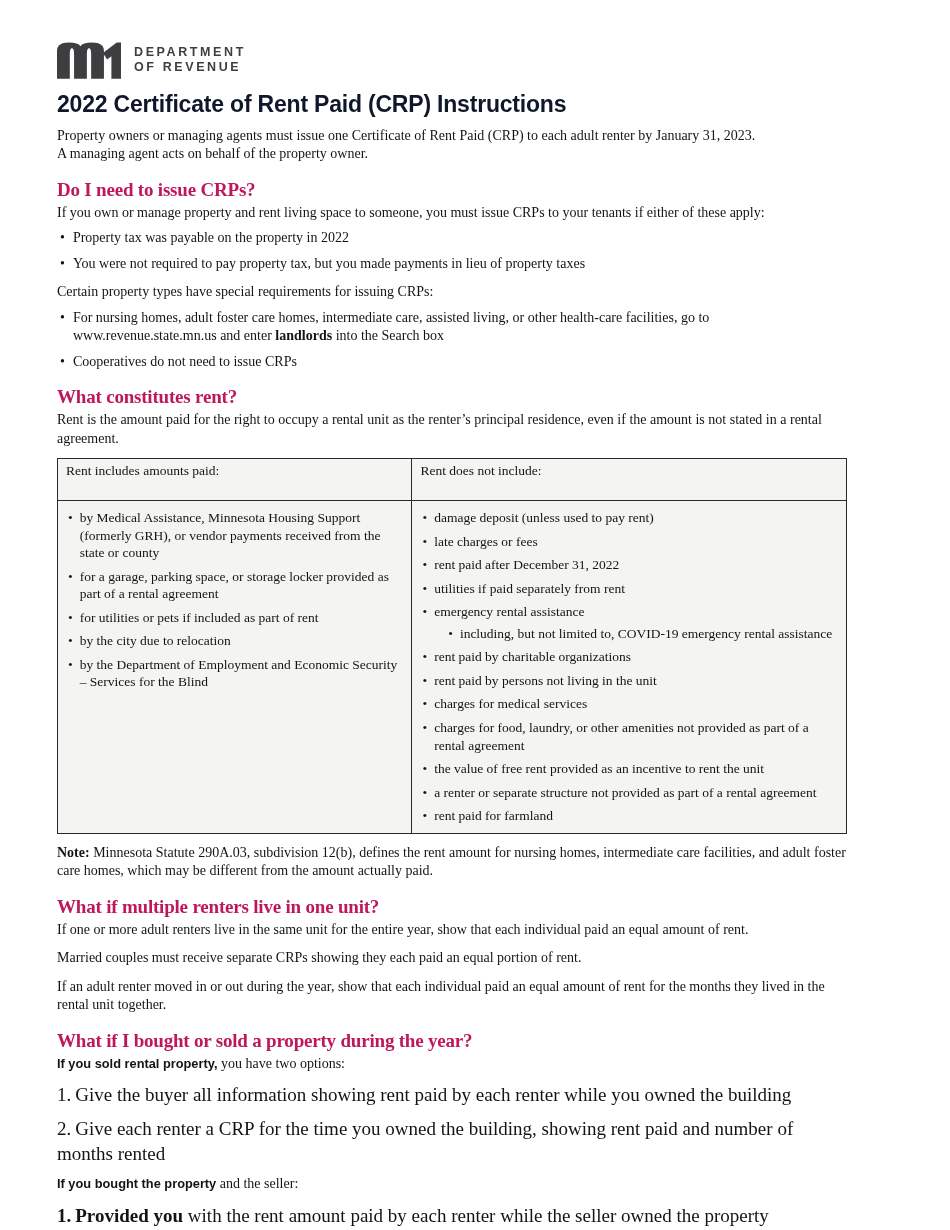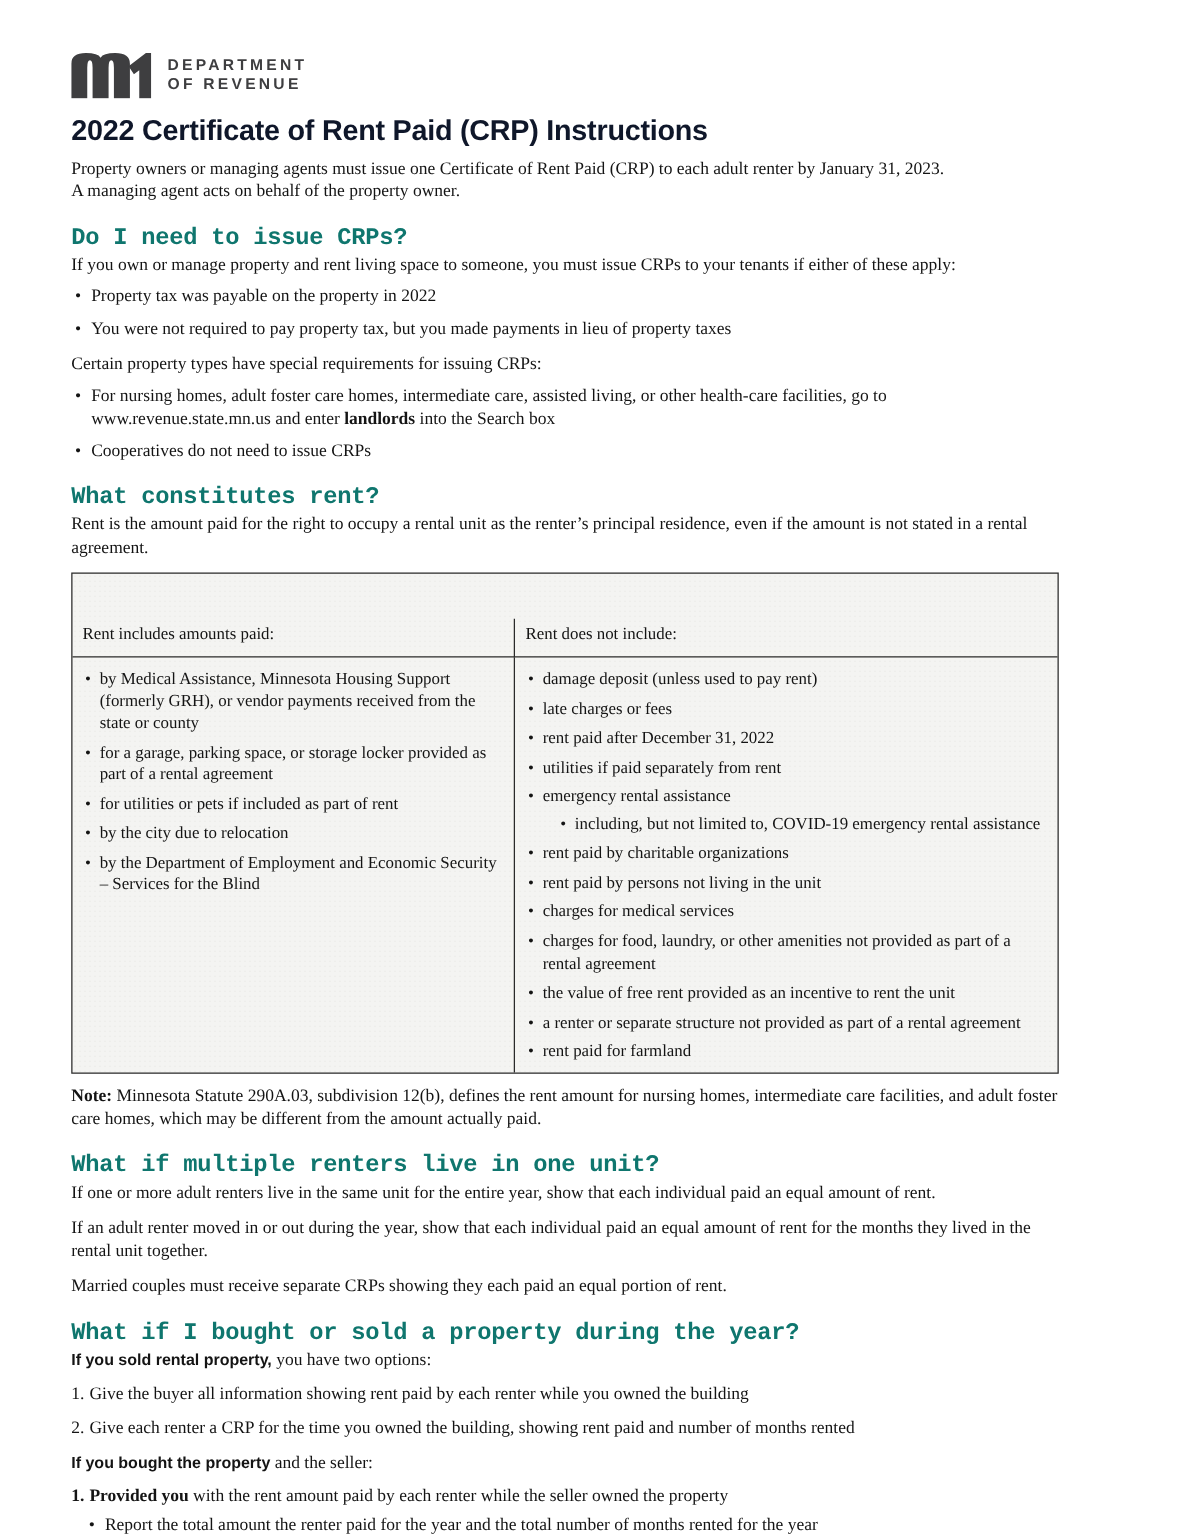--- a/index.html
+++ b/index.html
@@ -19,22 +19,22 @@
     font-size:12.5px; letter-spacing:2.6px; line-height:1.2; color:var(--brand);
   }
   .logo-text span { display:block; }
 
   
   .doc-title {
     font-family:"Liberation Sans", sans-serif; font-weight:bold;
     font-size:23px; color:#0f172a; margin:11px 0 9px; letter-spacing:-0.2px;
   }
   h2.sect {
-    font-family:Liberation Mono, monospace; font-weight:bold;
-    font-size:19px; color:#0f766e; margin:15px 0 3px; letter-spacing:-0.2px;
+    font-family:Liberation Serif, serif; font-weight:bold;
+    font-size:19px; color:#be185d; margin:15px 0 3px; letter-spacing:-0.2px;
   }
   .lead-bold {
     font-family:"Liberation Sans", sans-serif; font-weight:bold; font-size:12.8px;
   }
 
   
   p.body { font-size:14px; line-height:1.32; margin:0 0 10px; }
   p.tight { margin:0 0 4px; }
   .line { display:block; }
 
@@ -46,32 +46,32 @@
 
   
   .rtable {
     display:grid; grid-template-columns:376fr 460fr;
     border:1px solid #2a2a2a; margin:5px 0 10px;
     background:#f4f4f2;
     background-image:radial-gradient(#e3e3e0 0.6px, transparent 0.6px);
     background-size:4px 4px;
     font-size:13.5px;
   }
-  .rt-head { padding:4px 8px 9px; border-bottom:1px solid #2a2a2a; line-height:1.25;margin-top:36px; }
+  .rt-head { padding:4px 8px 20px; border-bottom:1px solid #2a2a2a; line-height:1.25; }
   .rt-left-border { border-right:1px solid #2a2a2a; }
   .rt-cell { padding:2px 8px 8px; }
   ul.tlist { list-style:none; margin:0; padding:0; }
   ul.tlist li { display:flex; line-height:1.3; margin:6px 0 0; }
   ul.tlist li::before { content:"\2022"; margin:0 7px 0 2px; }
   ul.tlist .btxt { flex:1; }
   .tsub { display:flex; margin:4px 0 0 14px; }
   .tsub::before { content:"\2022"; margin:0 7px 0 0; }
 
   
-  p.nitem { font-size:14px; line-height:1.32; margin:9px 0; }
+  p.nitem { font-size:19px; line-height:1.32; margin:9px 0; }
   p.nitem .num { margin-right:4px; }
   p.nitem .num.bold { font-weight:bold; }
   .group-gap { margin-top:18px; }
   ul.sublist { list-style:none; margin:2px 0 0 14px; padding:0; }
   ul.sublist li { display:flex; font-size:14px; line-height:1.32; margin:4px 0;text-align:right; }
   ul.sublist li::before { content:"\2022"; margin:0 8px 0 0; }
 
   b.serif-bold { font-weight:bold; }
 </style>
 </head>
@@ -188,22 +188,22 @@
             <span class="btxt">rent paid for farmland</span>
           </li>
       </ul>
     </div>
   </div>
 
   <p class="body"><b class="serif-bold">Note:</b><span> Minnesota Statute 290A.03, subdivision 12(b), defines the rent amount for nursing homes, intermediate care facilities, and adult foster care homes, which may be different from the amount actually paid.</span></p>
 
   <h2 class="sect">What if multiple renters live in one unit?</h2>
   <p class="body">If one or more adult renters live in the same unit for the entire year, show that each individual paid an equal amount of rent.</p>
+  <p class="body">Married couples must receive separate CRPs showing they each paid an equal portion of rent.</p>
   <p class="body">If an adult renter moved in or out during the year, show that each individual paid an equal amount of rent for the months they lived in the rental unit together.</p>
-  <p class="body">Married couples must receive separate CRPs showing they each paid an equal portion of rent.</p>
 
   <h2 class="sect">What if I bought or sold a property during the year?</h2>
   <p class="body tight"><b class="lead-bold">If you sold rental property,</b><span> you have two options:</span></p>
   <p class="nitem"><span class="num">1.</span><span>Give the buyer all information showing rent paid by each renter while you owned the building</span></p>
   <p class="nitem"><span class="num">2.</span><span>Give each renter a CRP for the time you owned the building, showing rent paid and number of months rented</span></p>
 
   <p class="body tight group-gap"><b class="lead-bold">If you bought the property</b><span> and the seller:</span></p>
 
   <div>
     <p class="nitem" style="margin-bottom:2px;"><span class="num bold">1.</span><b class="serif-bold">Provided you</b><span> with the rent amount paid by each renter while the seller owned the property</span></p>

